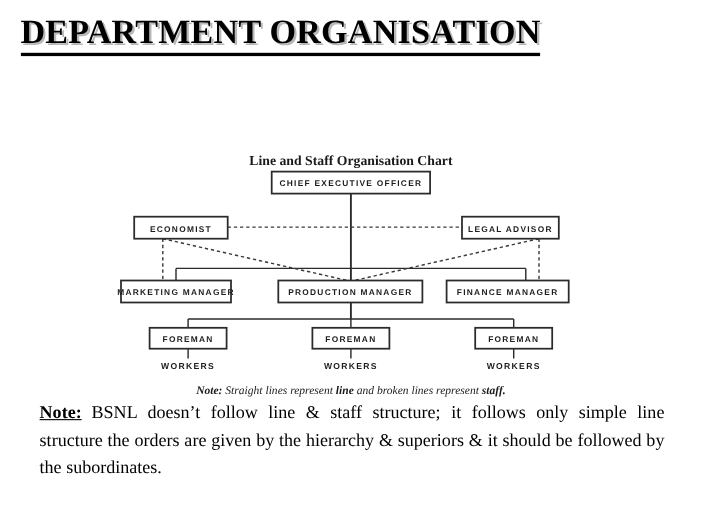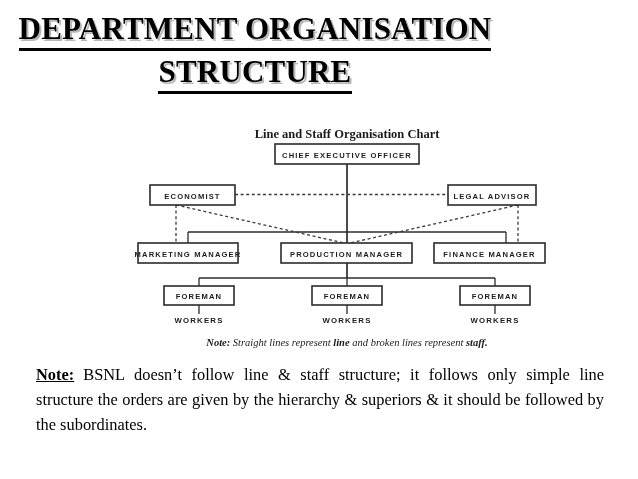--- a/index.html
+++ b/index.html
@@ -35,24 +35,23 @@
     display: inline-block;
     border-bottom: 3px solid #000000;
     padding-bottom: 1px;
   }
   #slide-title .tline.second { margin-top: 2px; }
 
   
   #org-chart {
     position: absolute;
     left: 0;
-    top: 118px;
+    top: 130px;
     width: 510px;
     height: 240px;
-    margin-left: 28px;
   }
   #org-chart svg {
     display: block;
   }
 
   .chart-heading {
     font-family: "Liberation Serif", serif;
     font-weight: bold;
     font-size: 12.5px;
     fill: #1a1a1a;
@@ -116,21 +115,20 @@
     font-weight: bold;
     text-decoration: underline;
   }
   #bottom-note .gap { display: inline-block; width: 9px; }
 </style>
 </head>
 <body>
 
 <div id="slide-title">
   <div class="tline">DEPARTMENT ORGANISATION</div><br>
-  <div class="tline second">STRUCTURE</div>
 </div>
 
 <div id="org-chart">
   <svg width="638" height="240" viewBox="0 0 638 240" xmlns="http://www.w3.org/2000/svg">
 
     <text class="chart-heading" x="319" y="20" text-anchor="middle">Line and Staff Organisation Chart</text>
 
     <g>
 
       <line class="solid-link" x1="319" y1="46" x2="319" y2="125"></line>

